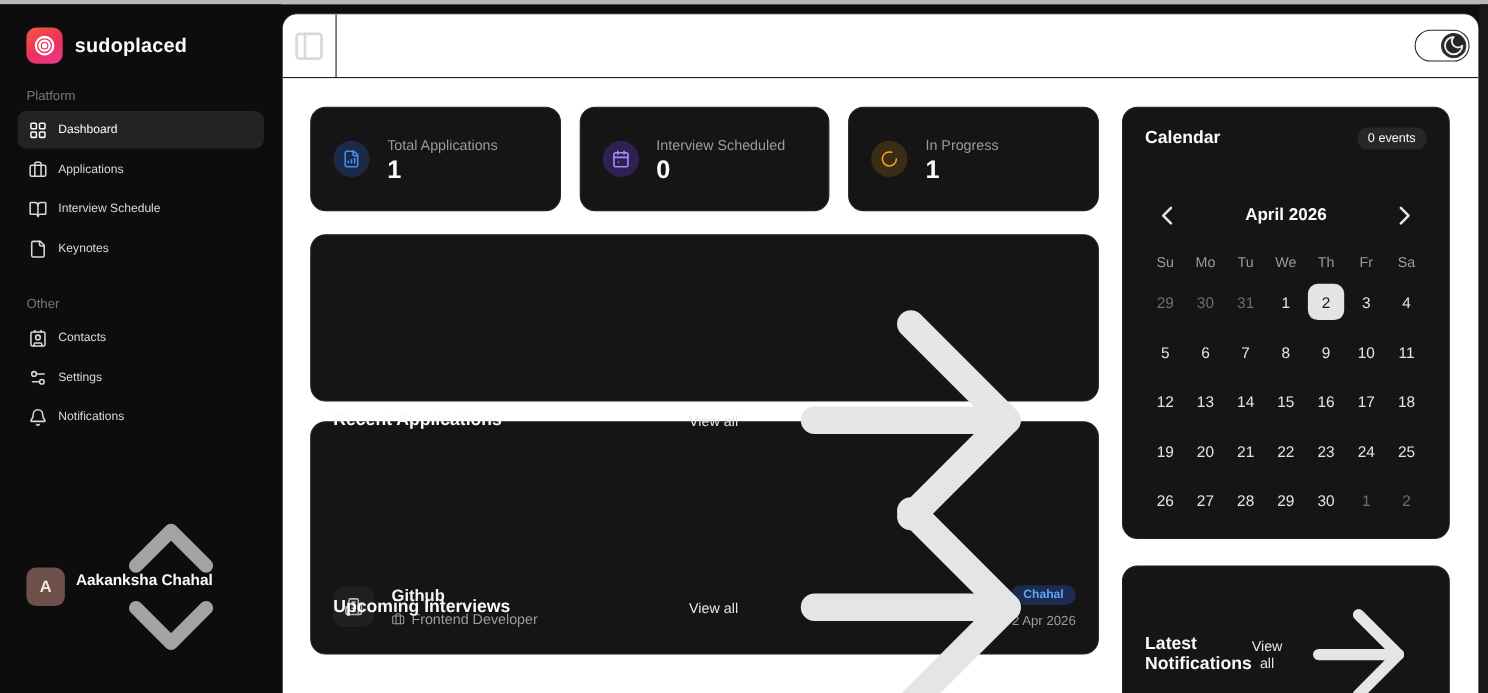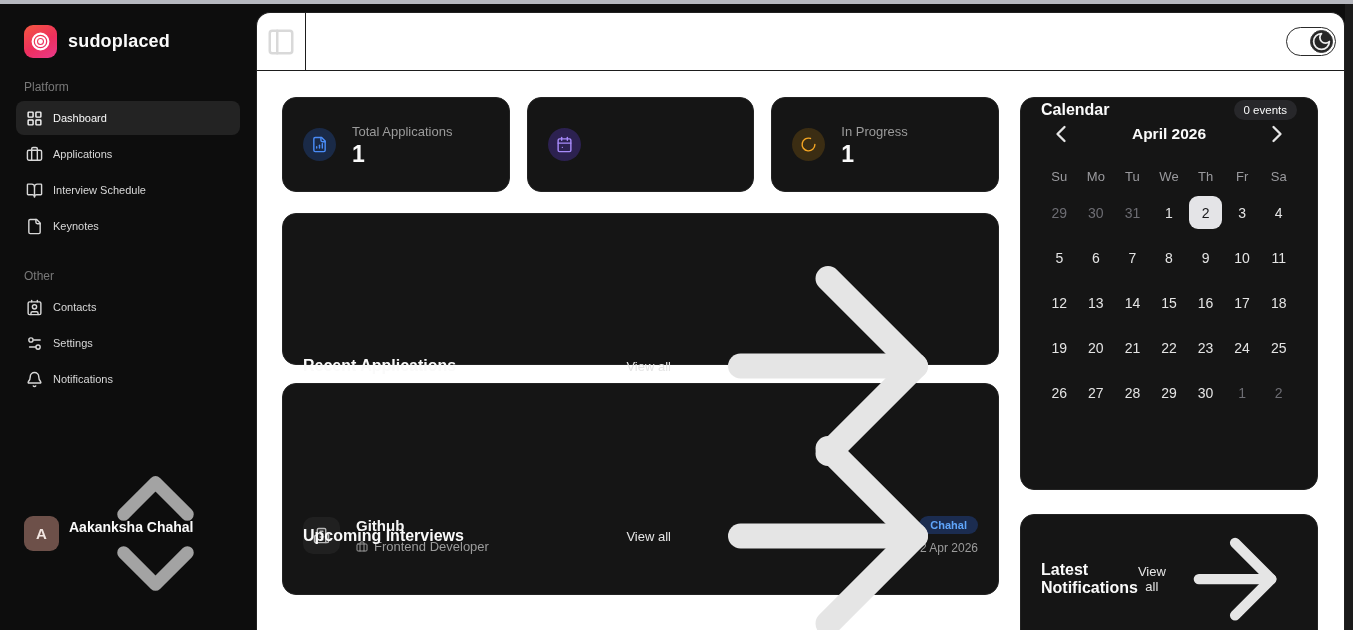--- a/index.html
+++ b/index.html
@@ -62,21 +62,21 @@
 
   
   .stats-row { display:grid; grid-template-columns:repeat(3,1fr); gap:17px; }
   .stat-card { height:95px; display:flex; align-items:center; gap:16px; padding:0 20px; }
   .stat-icon { width:33px; height:33px; border-radius:50%; display:flex; align-items:center; justify-content:center; flex-shrink:0; }
   .stat-icon svg { width:17px; height:17px; }
   .stat-label { font-size:13px; color:#9b9b9b; margin-bottom:4px; }
   .stat-value { font-size:23px; font-weight:700; color:#fafafa; line-height:1; }
 
   
-  .panel-card { padding:2px 20px; display:flex; flex-direction:column; }
+  .panel-card { padding:18px 20px; display:flex; flex-direction:column; }
   .card-head { display:flex; align-items:center; justify-content:space-between; }
   .card-title { font-size:16px; font-weight:700; color:#fafafa; }
   .view-all { display:flex; align-items:center; gap:7px; font-size:13px; color:#e5e5e5; cursor:pointer; background:none; border:none; font-family:inherit; }
   .view-all svg { width:15px; height:15px; }
 
   .recent-card { margin-top:21px; height:152px; }
   .app-row { margin-top:auto; display:flex; align-items:center; gap:16px; padding-bottom:2px; }
   .company-icon { width:37px; height:37px; border-radius:10px; background:#202020; color:#b8b8b8;
     display:flex; align-items:center; justify-content:center; flex-shrink:0; }
   .company-icon svg { width:17px; height:17px; }
@@ -86,21 +86,21 @@
   .role-row svg { width:12px; height:12px; flex-shrink:0; }
   .app-meta { display:flex; flex-direction:column; align-items:flex-end; gap:7px; }
   .status-badge { font-size:11px; font-weight:600; padding:3px 11px; border-radius:999px; }
   .app-date { font-size:12px; color:#9b9b9b; }
 
   .upcoming-card { margin-top:18px; height:212px; }
 
   
   .calendar-card { height:393px; }
   .events-badge { font-size:11.5px; color:#fafafa; background:#27272a; padding:4px 10px; border-radius:999px; }
-  .cal-nav { display:flex; align-items:center; justify-content:space-between; padding:0 6px; }
+  .cal-nav { margin-top:46px; display:flex; align-items:center; justify-content:space-between; padding:0 6px; }
   .cal-nav-btn { width:28px; height:28px; border-radius:7px; display:flex; align-items:center; justify-content:center;
     color:#e5e5e5; cursor:pointer; background:none; border:none; }
   .cal-nav-btn svg { width:15px; height:15px; }
   .cal-month { font-size:15.5px; font-weight:600; color:#fafafa; }
   .cal-weekdays { margin-top:21px; display:grid; grid-template-columns:repeat(7,1fr); }
   .cal-weekday { text-align:center; font-size:13px; color:#9a9a9e; }
   .cal-grid { margin-top:6px; display:grid; grid-template-columns:repeat(7,1fr); }
   .cal-cell { height:45px; display:flex; align-items:center; justify-content:center; }
   .cal-day { width:33px; height:33px; display:flex; align-items:center; justify-content:center;
     border-radius:9px; font-size:14px; color:#e4e4e4; cursor:pointer; }
@@ -274,20 +274,24 @@
                 <span style="display:flex;width:17px;height:17px;flex-shrink:0;">
                   <svg viewBox="0 0 24 24" fill="none" stroke="currentColor" stroke-width="2" stroke-linecap="round" stroke-linejoin="round" style="width:100%;height:100%">
                     <path d="M8 2v4"></path>
                     <path d="M16 2v4"></path>
                     <rect x="3" y="4" width="18" height="18" rx="2"></rect>
                     <path d="M3 10h18"></path>
                     <path d="M9 16h.01"></path>
                   </svg>
                 </span>
               </span>
+              <span>
+                <span class="stat-label" style="display:block">Interview Scheduled</span>
+                <span class="stat-value" style="display:block">0</span>
+              </span>
             </div>
             <div class="card stat-card">
               <span class="stat-icon" style="background:#3b2d13;color:#f5a623">
                 <span style="display:flex;width:17px;height:17px;flex-shrink:0;">
                   <svg viewBox="0 0 24 24" fill="none" stroke="currentColor" stroke-width="2" stroke-linecap="round" stroke-linejoin="round" style="width:100%;height:100%">
                     <path d="M21 12a9 9 0 1 1-6.219-8.56"></path>
                   </svg>
                 </span>
               </span>
               <span>

